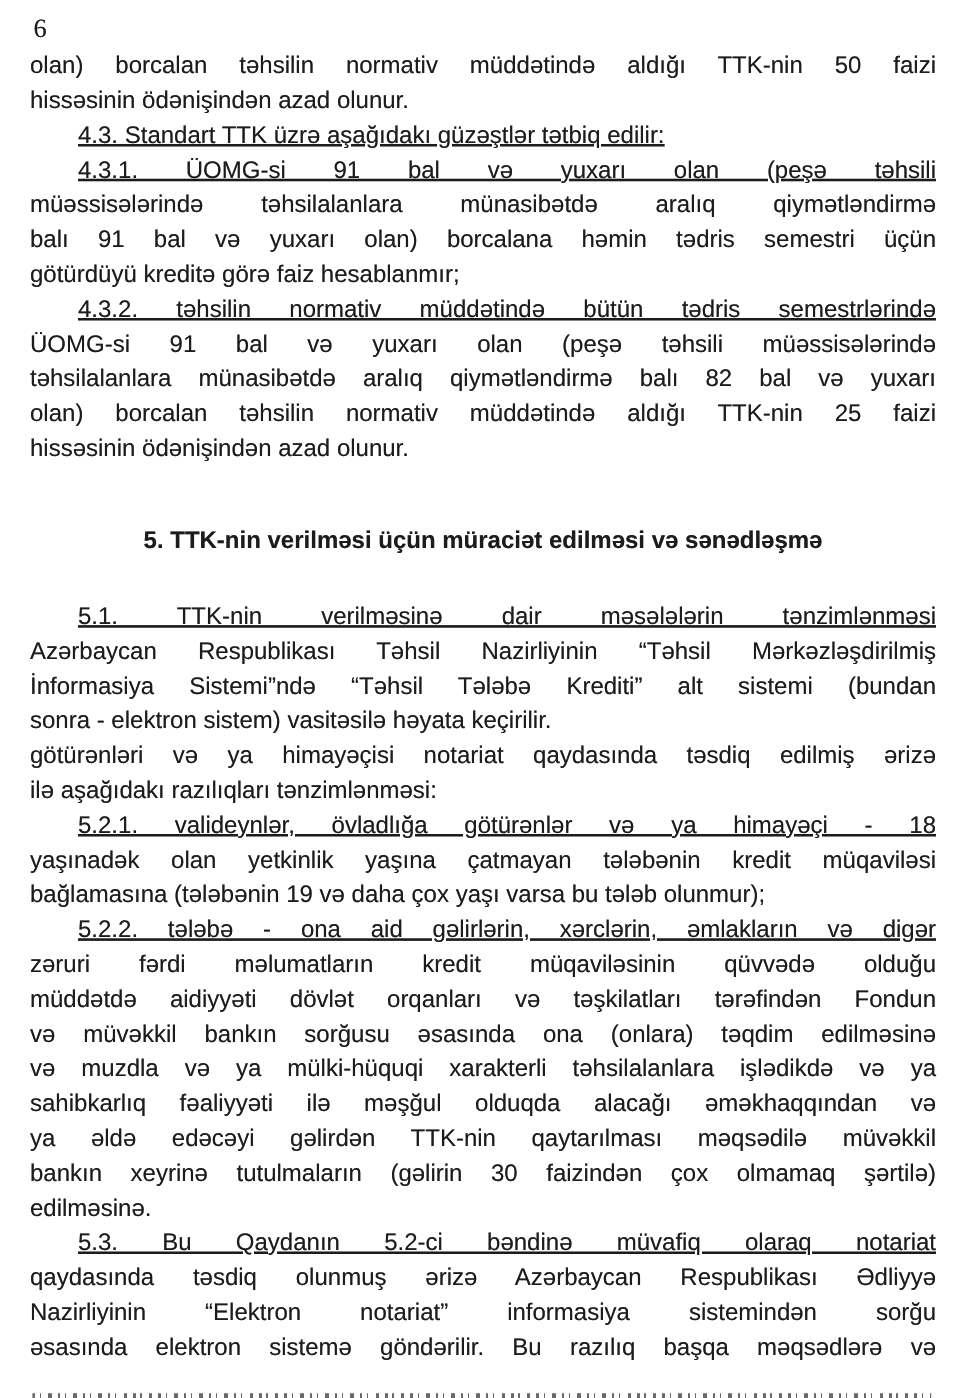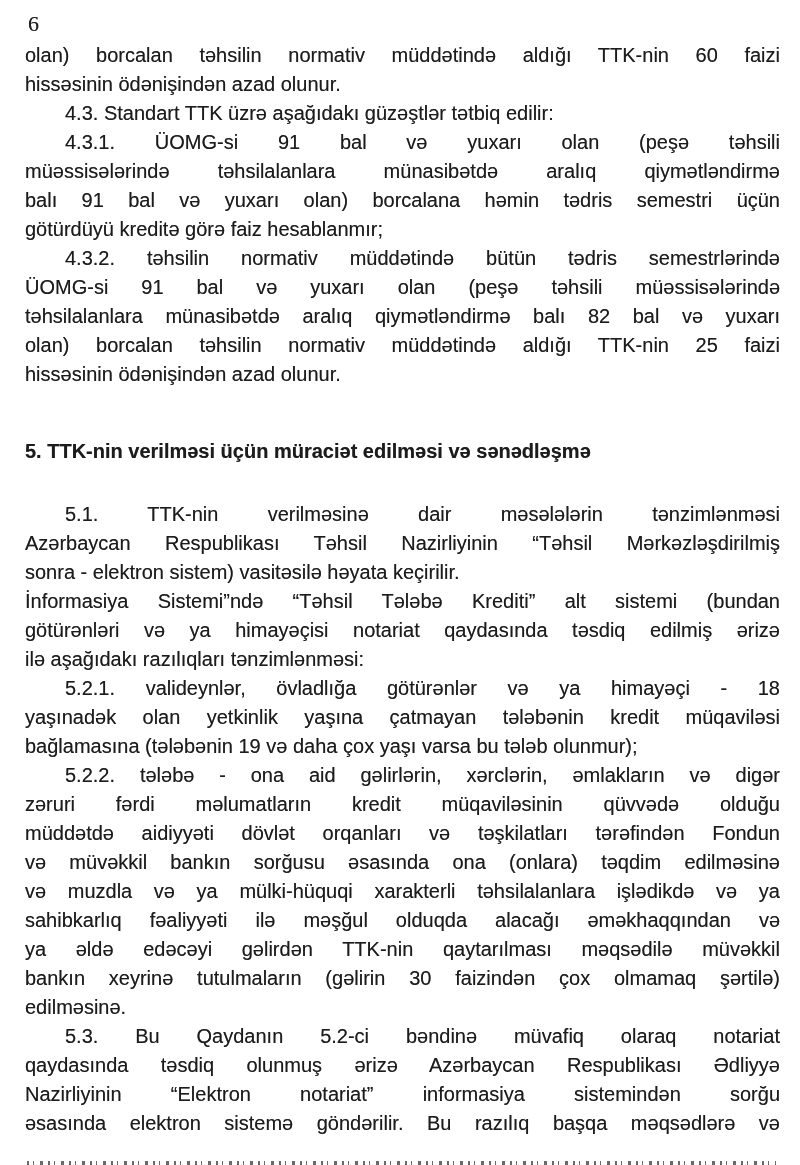--- a/index.html
+++ b/index.html
@@ -29,25 +29,26 @@
     font-size: 20px;
     line-height: 29px;
     text-shadow: 0 0 0.5px rgba(0,0,0,0.5);
   }
   .para { margin: 0; }
   .line {
     text-align: justify;
     text-align-last: justify;
   }
   .line.end { text-align-last: left; }
-  .line.first { padding-left: 40px; }
+  .line.first { padding-left: 40px; text-decoration: underline; }
   .heading {
     font-size: 20px;
     line-height: 29px;
     font-weight: bold;
+    text-align: center;
     margin: 48px 0 34px 0;
   }
   .cutoff {
     position: absolute;
     left: 27px;
     right: 24px;
     bottom: 0;
     height: 4px;
     opacity: 0.7;
     background: repeating-linear-gradient(90deg,
@@ -58,21 +59,21 @@
 </style>
 </head>
 <body>
 
 <div class="page">
   <div class="page-number">6</div>
 
   <div class="content">
 
     <div class="para">
-      <div class="line">olan) borcalan təhsilin normativ müddətində aldığı TTK-nin 60 faizi</div>
+      <div class="line">olan) borcalan təhsilin normativ müddətində aldığı TTK-nin 50 faizi</div>
       <div class="line end">hissəsinin ödənişindən azad olunur.</div>
     </div>
 
     <div class="para">
       <div class="line first end">4.3. Standart TTK üzrə aşağıdakı güzəştlər tətbiq edilir:</div>
     </div>
 
     <div class="para">
       <div class="line first">4.3.1. ÜOMG-si 91 bal və yuxarı olan (peşə təhsili</div>
       <div class="line">müəssisələrində təhsilalanlara münasibətdə aralıq qiymətləndirmə</div>
@@ -86,22 +87,22 @@
       <div class="line">təhsilalanlara münasibətdə aralıq qiymətləndirmə balı 82 bal və yuxarı</div>
       <div class="line">olan) borcalan təhsilin normativ müddətində aldığı TTK-nin 25 faizi</div>
       <div class="line end">hissəsinin ödənişindən azad olunur.</div>
     </div>
 
     <div class="heading">5. TTK-nin verilməsi üçün müraciət edilməsi və sənədləşmə</div>
 
     <div class="para">
       <div class="line first">5.1. TTK-nin verilməsinə dair məsələlərin tənzimlənməsi</div>
       <div class="line">Azərbaycan Respublikası Təhsil Nazirliyinin “Təhsil Mərkəzləşdirilmiş</div>
+      <div class="line">İnformasiya Sistemi”ndə “Təhsil Tələbə Krediti” alt sistemi (bundan</div>
       <div class="line end">sonra - elektron sistem) vasitəsilə həyata keçirilir.</div>
-      <div class="line">İnformasiya Sistemi”ndə “Təhsil Tələbə Krediti” alt sistemi (bundan</div>
     </div>
 
     <div class="para">
       <div class="line">götürənləri və ya himayəçisi notariat qaydasında təsdiq edilmiş ərizə</div>
       <div class="line end">ilə aşağıdakı razılıqları tənzimlənməsi:</div>
     </div>
 
     <div class="para">
       <div class="line first">5.2.1. valideynlər, övladlığa götürənlər və ya himayəçi - 18</div>
       <div class="line">yaşınadək olan yetkinlik yaşına çatmayan tələbənin kredit müqaviləsi</div>

